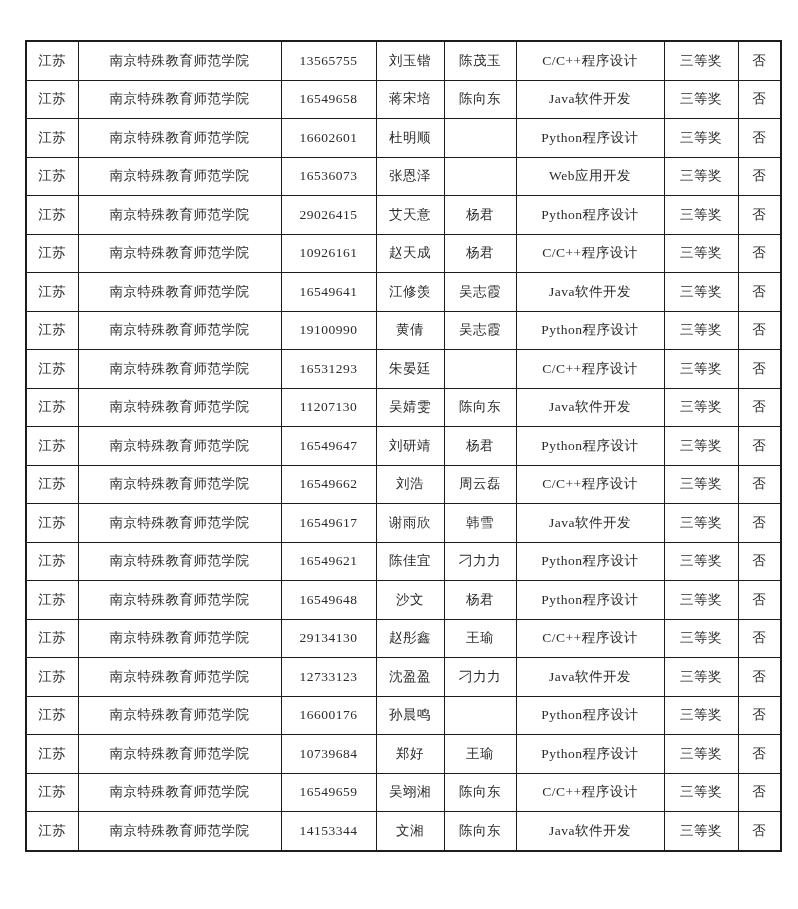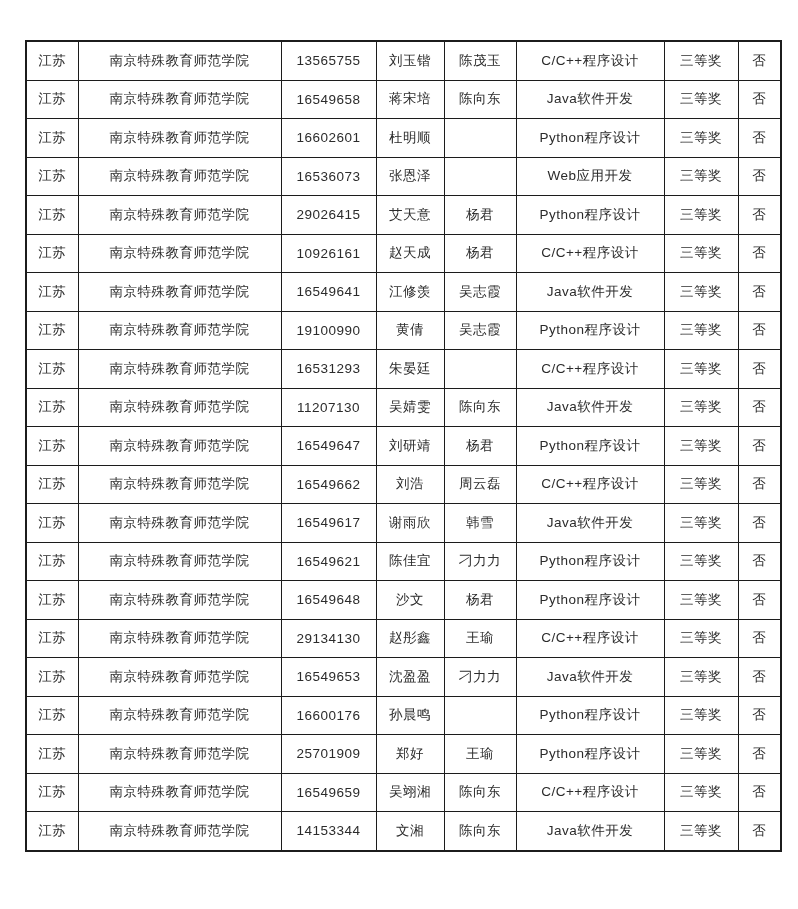--- a/index.html
+++ b/index.html
@@ -6,21 +6,21 @@
     margin: 0;
     padding: 0;
     background: #ffffff;
   }
   .document-page {
     position: relative;
     width: 798px;
     height: 909px;
     background: #ffffff;
     overflow: hidden;
-    font-family: Liberation Sans, sans-serif;
+    font-family: Liberation Serif, serif;
   }
   table.award-table {
     position: absolute;
     left: 25px;
     top: 40px;
     width: 755px;
     border-collapse: collapse;
     table-layout: fixed;
     border: 2.5px solid #1c1c1c;
   }
@@ -218,41 +218,41 @@
           <td>29134130</td>
           <td>赵彤鑫</td>
           <td>王瑜</td>
           <td>C/C++程序设计</td>
           <td>三等奖</td>
           <td>否</td>
         </tr>
         <tr>
           <td>江苏</td>
           <td>南京特殊教育师范学院</td>
-          <td>16549653</td>
+          <td>12733123</td>
           <td>沈盈盈</td>
           <td>刁力力</td>
           <td>Java软件开发</td>
           <td>三等奖</td>
           <td>否</td>
         </tr>
         <tr>
           <td>江苏</td>
           <td>南京特殊教育师范学院</td>
           <td>16600176</td>
           <td>孙晨鸣</td>
           <td></td>
           <td>Python程序设计</td>
           <td>三等奖</td>
           <td>否</td>
         </tr>
         <tr>
           <td>江苏</td>
           <td>南京特殊教育师范学院</td>
-          <td>25701909</td>
+          <td>10739684</td>
           <td>郑好</td>
           <td>王瑜</td>
           <td>Python程序设计</td>
           <td>三等奖</td>
           <td>否</td>
         </tr>
         <tr>
           <td>江苏</td>
           <td>南京特殊教育师范学院</td>
           <td>16549659</td>

